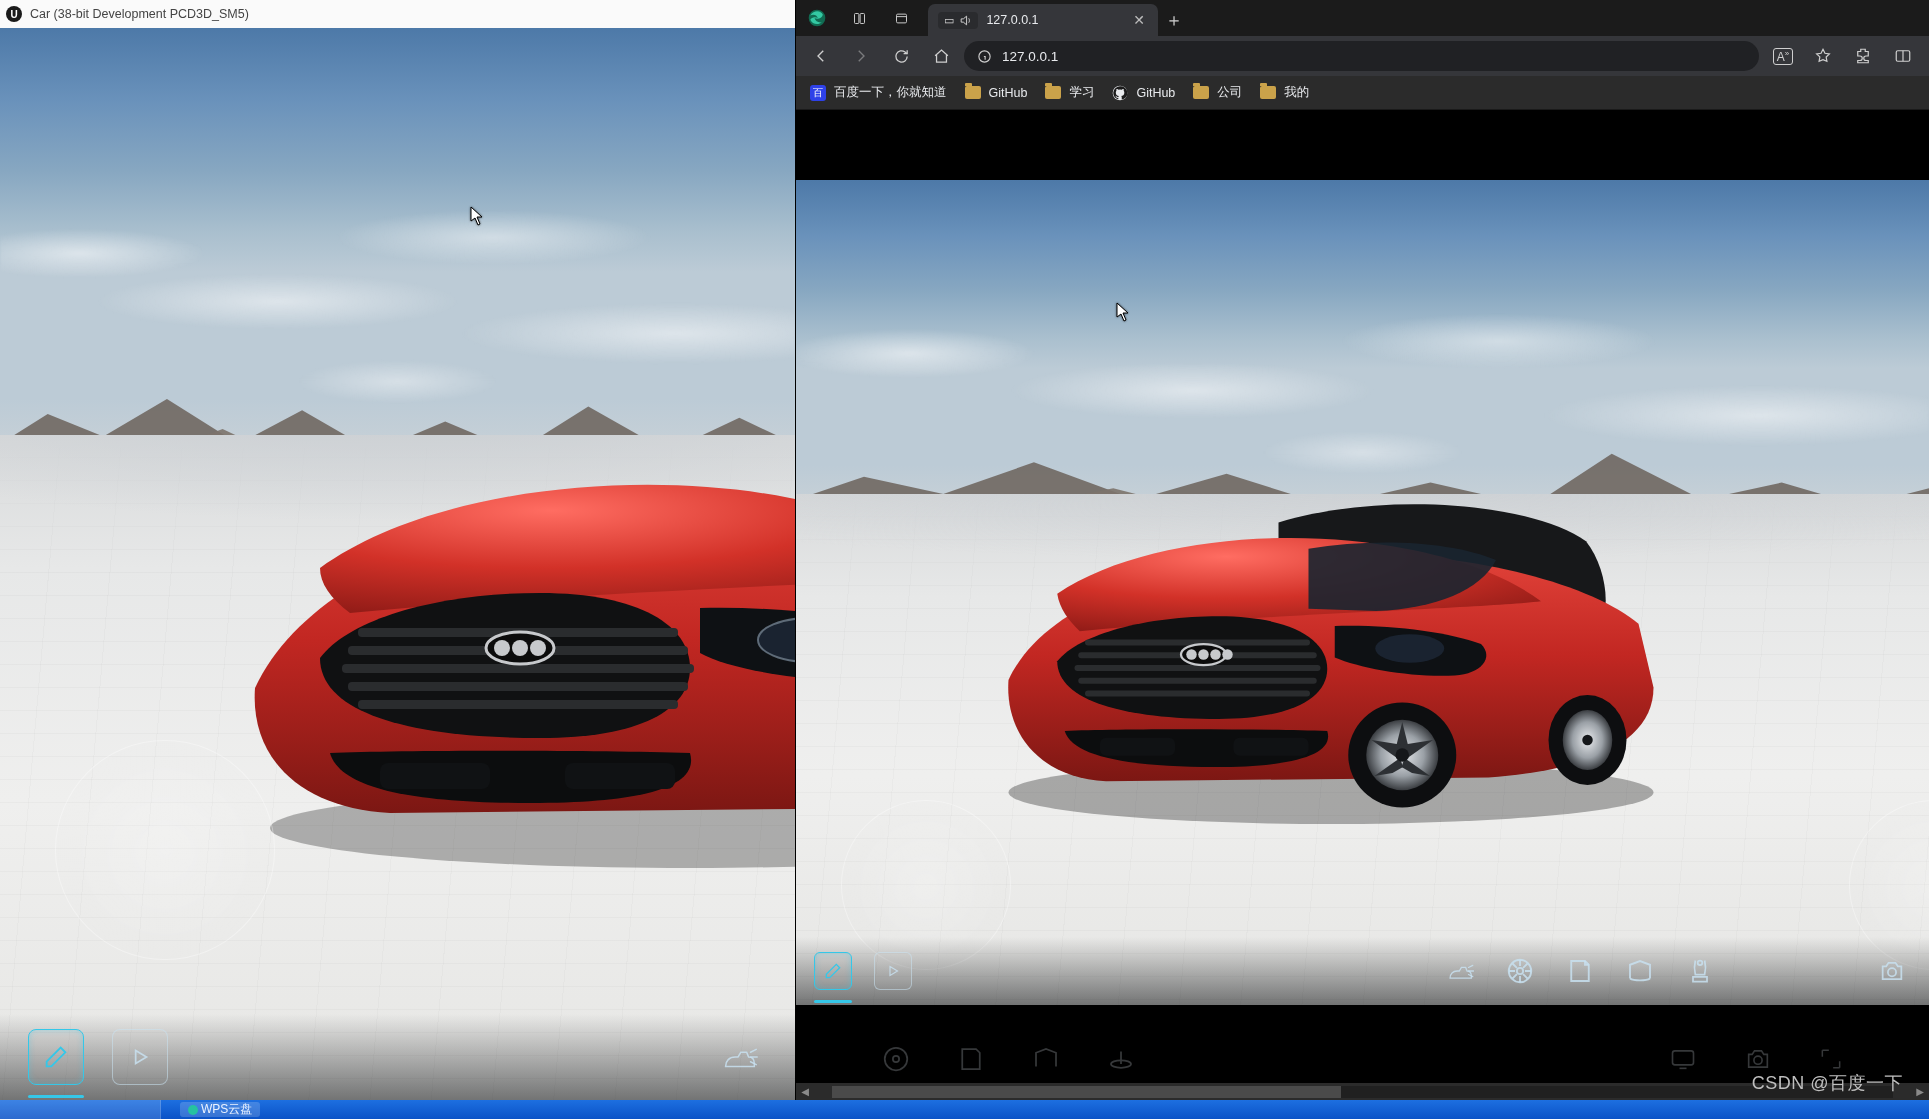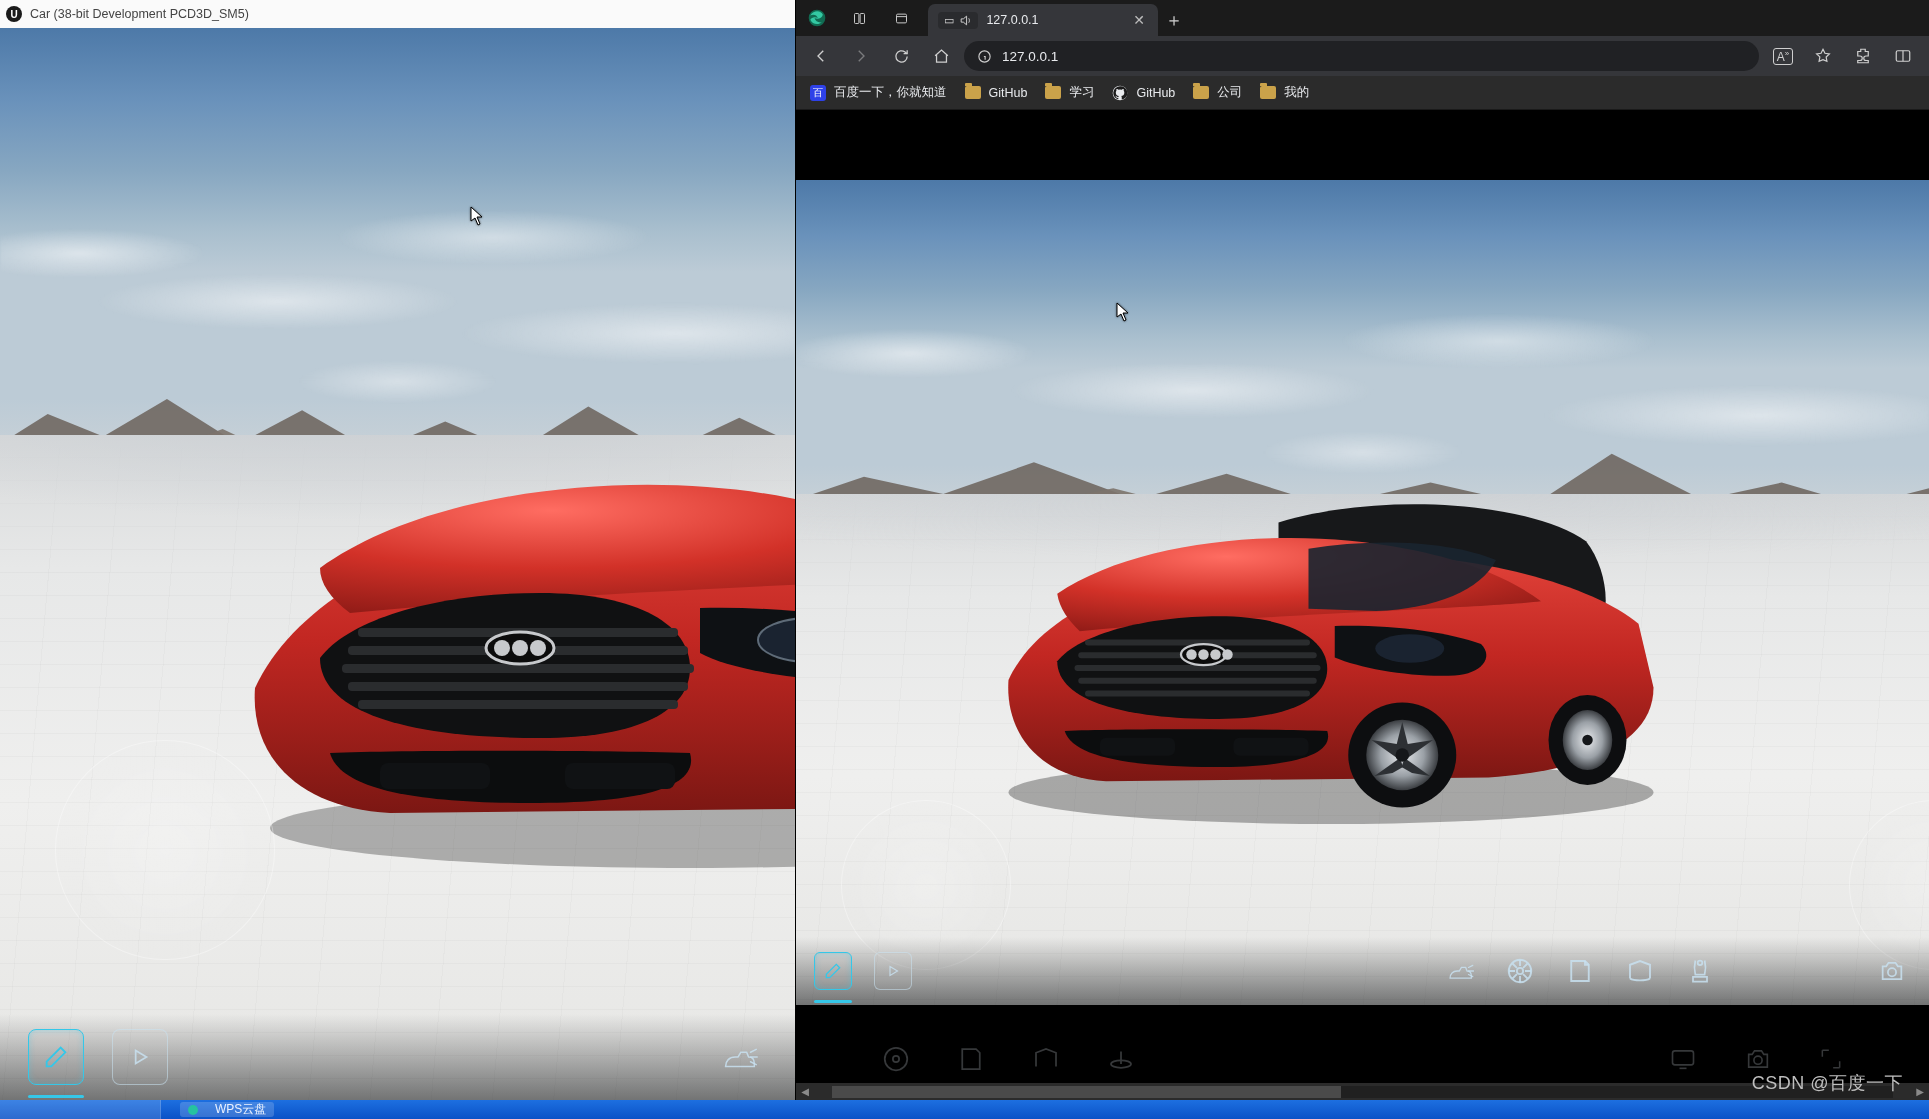--- a/index.html
+++ b/index.html
@@ -175,21 +175,21 @@
     background: linear-gradient(to top,#0a52c7,#1d6fe0);
     display:flex; align-items:center; gap:14px; padding-left:180px;
     color:#dce8ff; font-size:12px;
   }
   .taskbar::before{
     content:""; position:absolute; left:0; top:0; width:160px; height:100%;
     background:rgba(255,255,255,.14); border-right:1px solid rgba(255,255,255,.15);
   }
   .task-pill{
     height:15px; padding:0 8px; border-radius:3px;
-    background:rgba(255,255,255,.18); display:flex; align-items:center; gap:17px;
+    background:rgba(255,255,255,.18); display:flex; align-items:center; gap:3px;
     color:#eaf2ff;
   }
   .scroll-h{
     position:absolute; left:0; right:0; bottom:0; height:17px;
     background:#2b2b2b; display:flex; align-items:center;
   }
   .scroll-h .track{ flex:1; height:12px; background:#202020; margin:0 18px; position:relative;}
   .scroll-h .thumb{ position:absolute; left:0; top:0; height:100%; width:48%; background:#4a4a4a;}
   .scroll-h .arrow{ width:18px; text-align:center; color:#8a8a8a; font-size:10px;}
 </style>

